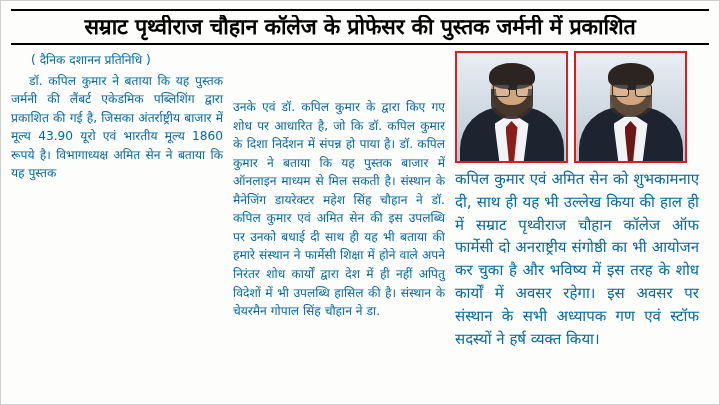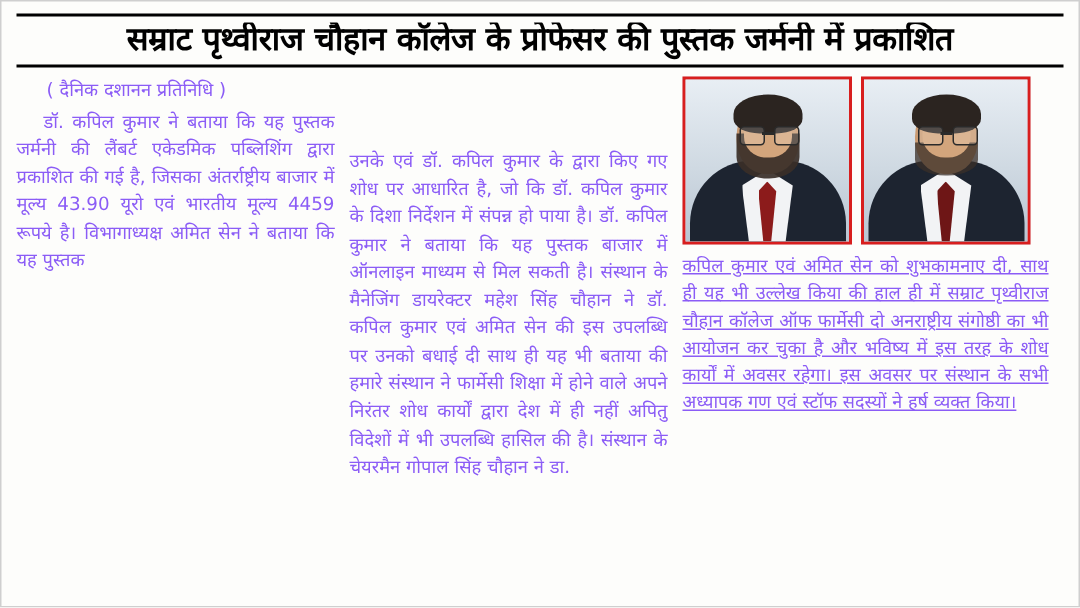--- a/index.html
+++ b/index.html
@@ -50,21 +50,21 @@
     display: flex;
     gap: 10px;
     height: 330px;
   }
   .col {
     width: 216px;
     font-size: 12.2px;
     line-height: 1.52;
     text-align: justify;
     text-justify: inter-word;
-    color: #8b5cf6;
+    color: #0369a1;
   }
   .col p {
     margin: 0 0 2px 0;
   }
   .col p.indent {
     text-indent: 18px;
   }
   .col-left { width: 212px; }
   .col-mid  { width: 212px; margin-top: 47px; }
   .col-right {
@@ -181,43 +181,42 @@
     position: absolute;
     left: 50%;
     transform: translateX(-50%);
     bottom: 0;
     width: 12px;
     height: 40px;
     background: #8c1b1b;
     clip-path: polygon(50% 0, 100% 16%, 72% 100%, 28% 100%, 0 16%);
   }
   .caption-block {
-    font-size: 12px;
+    font-size: 15px;
     line-height: 1.52;
     text-align: justify;
-    text-decoration: underline;
   }
   .caption-block p { margin: 0 0 2px 0; }
 </style>
 </head>
 <body>
 
 <div class="page">
 
   <div class="headline-rule-top"></div>
 
   <div class="headline">सम्राट पृथ्वीराज चौहान कॉलेज के प्रोफेसर की पुस्तक जर्मनी में प्रकाशित</div>
 
   <div class="headline-rule-bottom"></div>
 
   <div class="body-area">
 
     <div class="col col-left">
       <p style="text-indent:20px;">( दैनिक दशानन प्रतिनिधि )</p>
-      <p class="indent">डॉ. कपिल कुमार ने बताया कि यह पुस्तक जर्मनी की लैंबर्ट एकेडमिक पब्लिशिंग द्वारा प्रकाशित की गई है, जिसका अंतर्राष्ट्रीय बाजार में मूल्य 43.90 यूरो एवं भारतीय मूल्य 4459 रूपये है। विभागाध्यक्ष अमित सेन ने बताया कि यह पुस्तक</p>
+      <p class="indent">डॉ. कपिल कुमार ने बताया कि यह पुस्तक जर्मनी की लैंबर्ट एकेडमिक पब्लिशिंग द्वारा प्रकाशित की गई है, जिसका अंतर्राष्ट्रीय बाजार में मूल्य 43.90 यूरो एवं भारतीय मूल्य 1860 रूपये है। विभागाध्यक्ष अमित सेन ने बताया कि यह पुस्तक</p>
     </div>
 
     <div class="col col-mid">
       <p>उनके एवं डॉ. कपिल कुमार के द्वारा किए गए शोध पर आधारित है, जो कि डॉ. कपिल कुमार के दिशा निर्देशन में संपन्न हो पाया है। डॉ. कपिल कुमार ने बताया कि यह पुस्तक बाजार में ऑनलाइन माध्यम से मिल सकती है। संस्थान के मैनेजिंग डायरेक्टर महेश सिंह चौहान ने डॉ. कपिल कुमार एवं अमित सेन की इस उपलब्धि पर उनको बधाई दी साथ ही यह भी बताया की हमारे संस्थान ने फार्मेसी शिक्षा में होने वाले अपने निरंतर शोध कार्यों द्वारा देश में ही नहीं अपितु विदेशों में भी उपलब्धि हासिल की है। संस्थान के चेयरमैन गोपाल सिंह चौहान ने डा.</p>
     </div>
 
     <div class="col col-right">
       <div class="photo-row">
 
         <div class="photo-frame">

